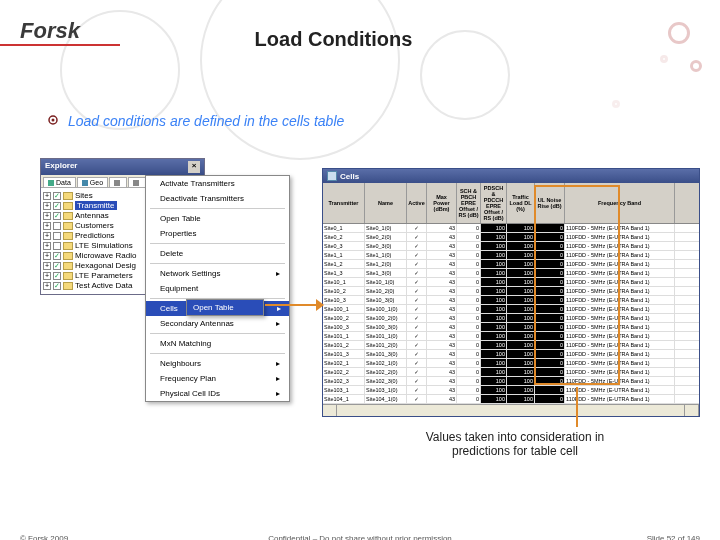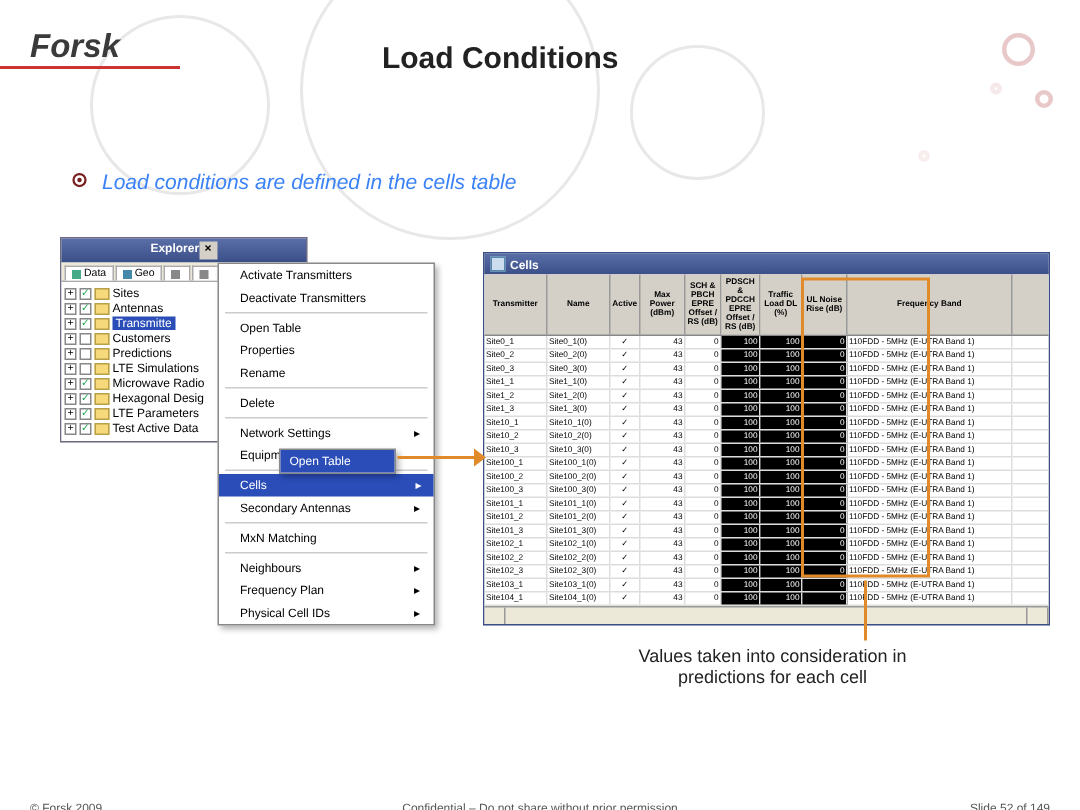--- a/index.html
+++ b/index.html
@@ -11,21 +11,21 @@
   .logo-line { position: absolute; top: 44px; left: 0; width: 120px; height: 2px; background: #c33; z-index: 2; }
   .title { position: absolute; top: 28px; left: 0; width: 667px; text-align: center; font-size: 20px; color: #222; z-index: 2; }
   .bullet-line { position: absolute; top: 113px; left: 68px; font-size: 14px; color: #3b82f6; z-index: 2; font-style: italic; }
   .bullet-mark { position: absolute; top: 115px; left: 48px; width: 10px; height: 10px; z-index: 2; }
   .footer { position: absolute; bottom: 6px; left: 0; width: 720px; font-size: 8px; color: #555; z-index: 2; }
   .footer-left { position: absolute; left: 20px; }
   .footer-center { position: absolute; left: 0; width: 720px; text-align: center; }
   .footer-right { position: absolute; right: 20px; }
 
   .explorer { position: absolute; top: 158px; left: 40px; width: 165px; background: #ece9d8; border: 1px solid #6b6b88; font-size: 8px; z-index: 5; }
-  .explorer-title { background: linear-gradient(#5a6ea8,#3a4e88); color: #fff; padding: 2px 4px; font-weight: bold; display:flex; justify-content:center; }
+  .explorer-title { background: linear-gradient(#5a6ea8,#3a4e88); color: #fff; padding: 2px 4px; font-weight: bold; display:flex; justify-content:space-between; }
   .explorer-close { background:#d4d0c8; color:#000; width:12px; height:12px; text-align:center; line-height:10px; font-size:8px; }
   .explorer-tabs { display:flex; background:#ece9d8; border-bottom:1px solid #aaa; padding:2px 2px 0; gap:1px; }
   .explorer-tab { background:#fff; border:1px solid #aaa; border-bottom:none; padding:1px 4px; font-size:7px; display:flex; align-items:center; gap:2px; }
   .tree { background:#fff; padding:3px 2px; }
   .tree-row { display:flex; align-items:center; gap:2px; padding:0 0 1px; white-space:nowrap; }
   .tree-box { width:8px; height:8px; border:1px solid #888; display:inline-flex; align-items:center; justify-content:center; font-size:7px; line-height:6px; }
   .tree-chk { width:8px; height:8px; border:1px solid #888; background:#fff; display:inline-flex; align-items:center; justify-content:center; font-size:7px; line-height:6px; color:#2a5; }
   .tree-folder { width:10px; height:8px; background:#f5d97a; border:1px solid #b8a04a; }
   .tree-sel { background:#2a4db8; color:#fff; padding:0 2px; }
 
@@ -109,30 +109,30 @@
       <div class="tree-row">
         <span class="tree-box">+</span>
         <span class="tree-chk">✓</span>
         <span class="tree-folder"></span>
         <span>Sites</span>
       </div>
       <div class="tree-row">
         <span class="tree-box">+</span>
         <span class="tree-chk">✓</span>
         <span class="tree-folder"></span>
+        <span class="tree-sel">Transmitte</span>
+      </div>
+      <div class="tree-row">
+        <span class="tree-box">+</span>
+        <span class="tree-chk">✓</span>
+        <span class="tree-folder"></span>
         <span>Antennas</span>
       </div>
       <div class="tree-row">
         <span class="tree-box">+</span>
-        <span class="tree-chk">✓</span>
-        <span class="tree-folder"></span>
-        <span class="tree-sel">Transmitte</span>
-      </div>
-      <div class="tree-row">
-        <span class="tree-box">+</span>
         <span class="tree-chk"></span>
         <span class="tree-folder"></span>
         <span>Customers</span>
       </div>
       <div class="tree-row">
         <span class="tree-box">+</span>
         <span class="tree-chk"></span>
         <span class="tree-folder"></span>
         <span>Predictions</span>
       </div>
@@ -175,23 +175,20 @@
     </div>
   <div class="ctxmenu-item">
       <span>Deactivate Transmitters</span>
     </div>
   <div class="ctxmenu-sep"></div>
   <div class="ctxmenu-item">
       <span>Open Table</span>
     </div>
   <div class="ctxmenu-item">
       <span>Properties</span>
-    </div>
-  <div class="ctxmenu-item">
-      <span>Rename</span>
     </div>
   <div class="ctxmenu-sep"></div>
   <div class="ctxmenu-item">
       <span>Delete</span>
     </div>
   <div class="ctxmenu-sep"></div>
   <div class="ctxmenu-item">
       <span>Network Settings</span>
       <span>▸</span>
     </div>
@@ -475,19 +472,19 @@
     <div style="flex:1"></div>
     <div style="width:14px"></div>
   </div>
 </div>
 
 <div class="highlight-box hl1"></div>
 <div class="arrow-line" style="top:304px;left:265px;width:54px;height:2px;"></div>
 <div class="arrow-head" style="top:299px;left:316px;border-left:8px solid #e08a2a;border-top:6px solid transparent;border-bottom:6px solid transparent;"></div>
 <div class="arrow-line" style="top:387px;left:576px;width:2px;height:40px;"></div>
 
-<div class="caption">Values taken into consideration in predictions for each cell</div>
+<div class="caption">Values taken into consideration in predictions for table cell</div>
 
 <div class="footer">
   <span class="footer-left">© Forsk 2009</span>
   <span class="footer-center">Confidential – Do not share without prior permission</span>
   <span class="footer-right">Slide 52 of 149</span>
 </div>
 
 </body></html>

